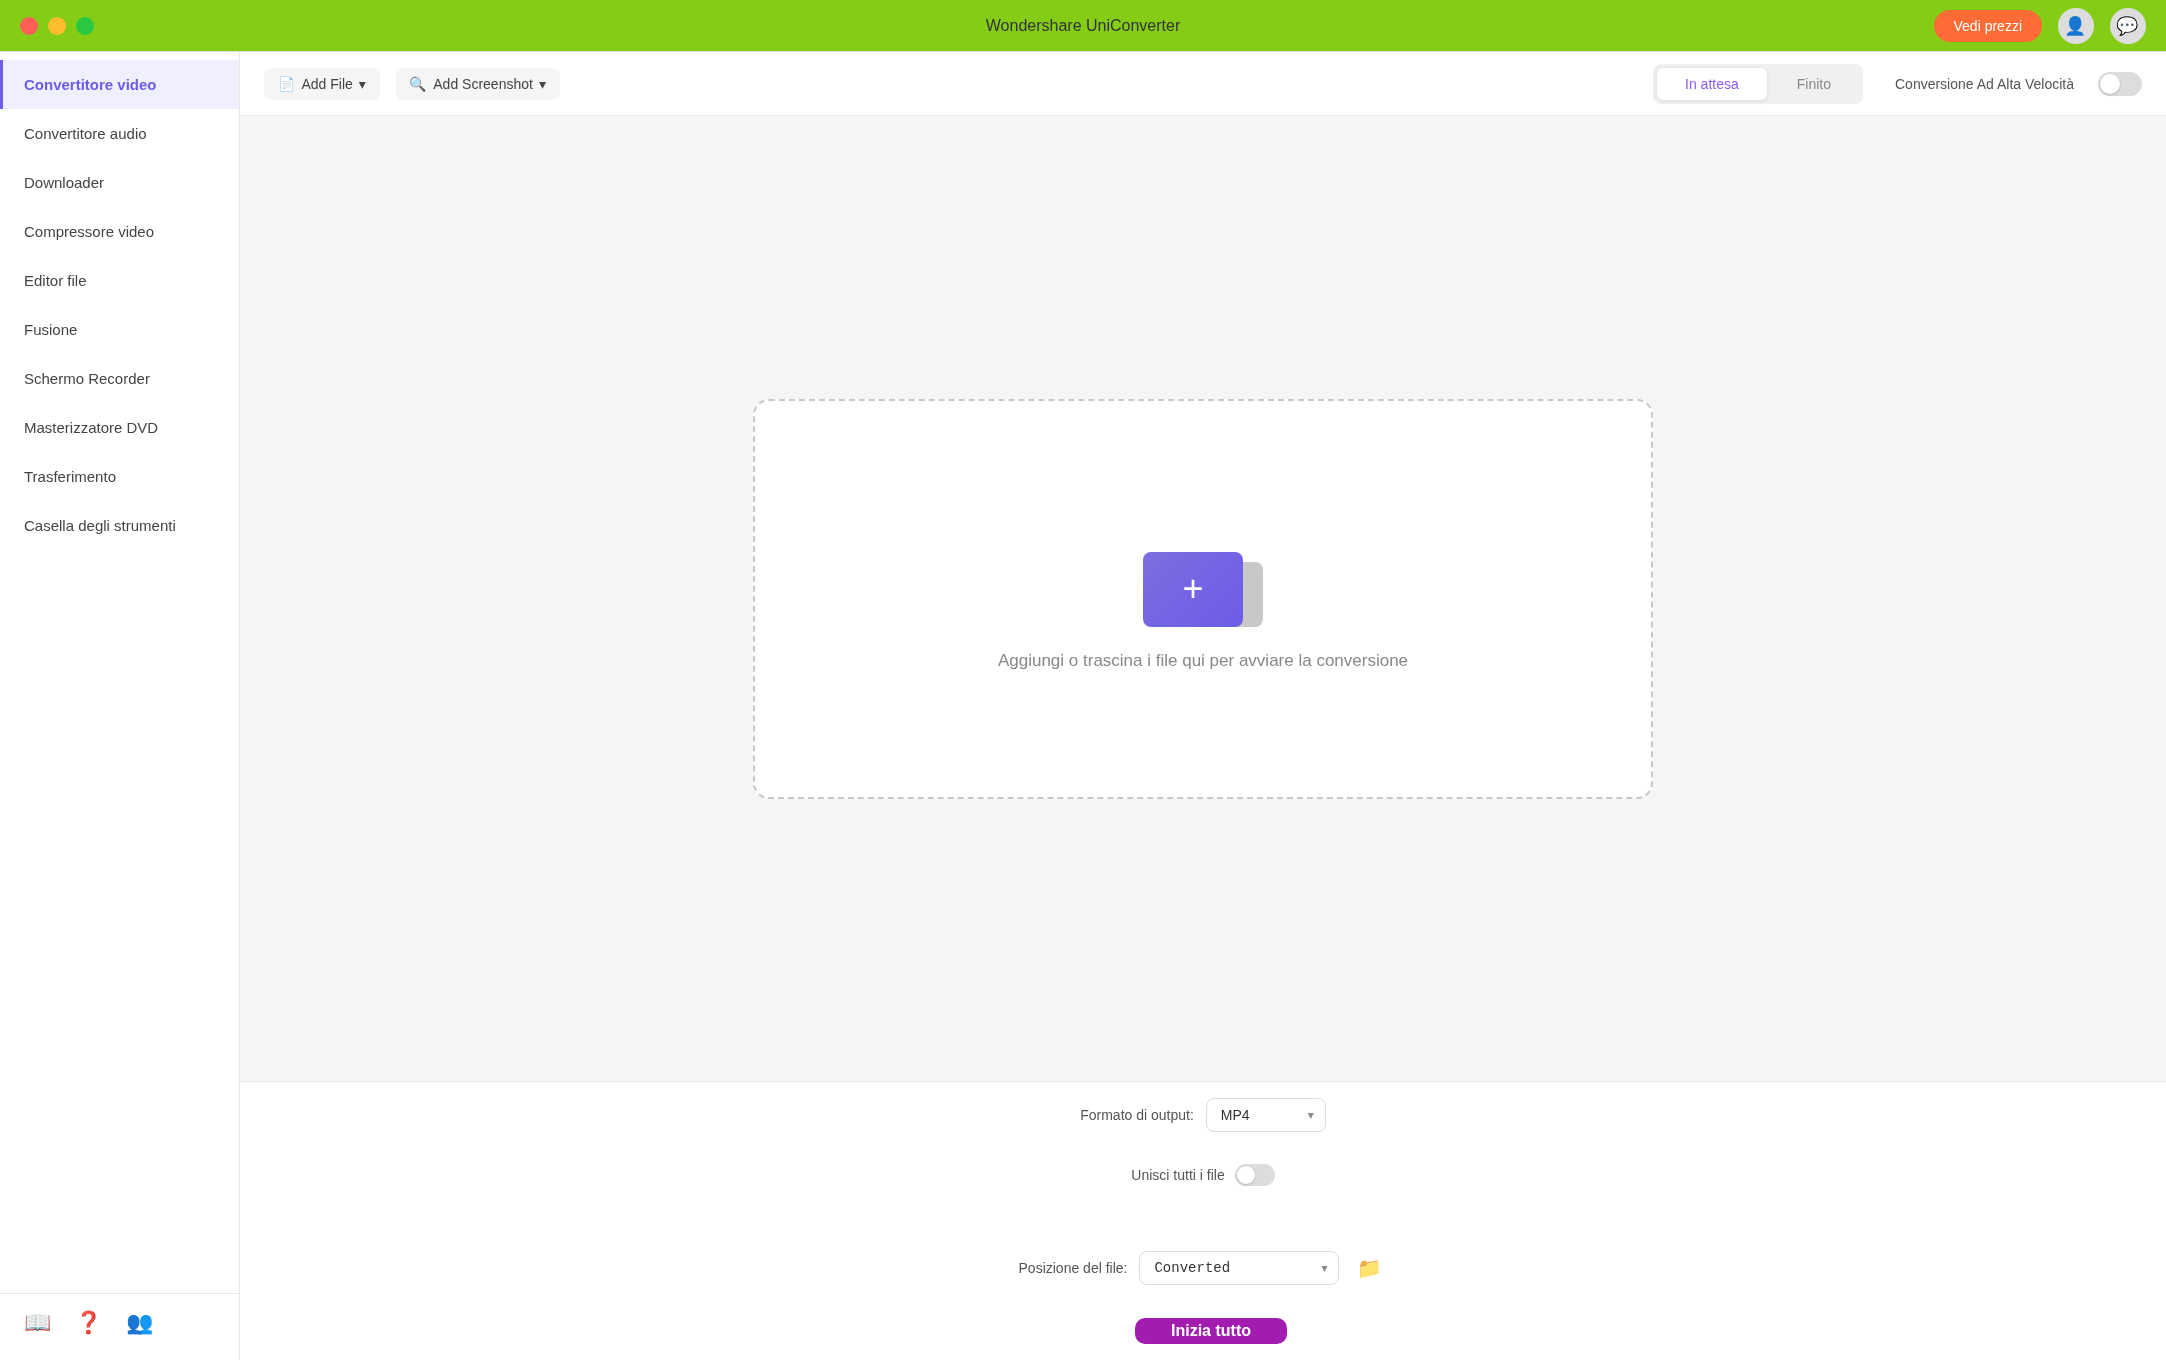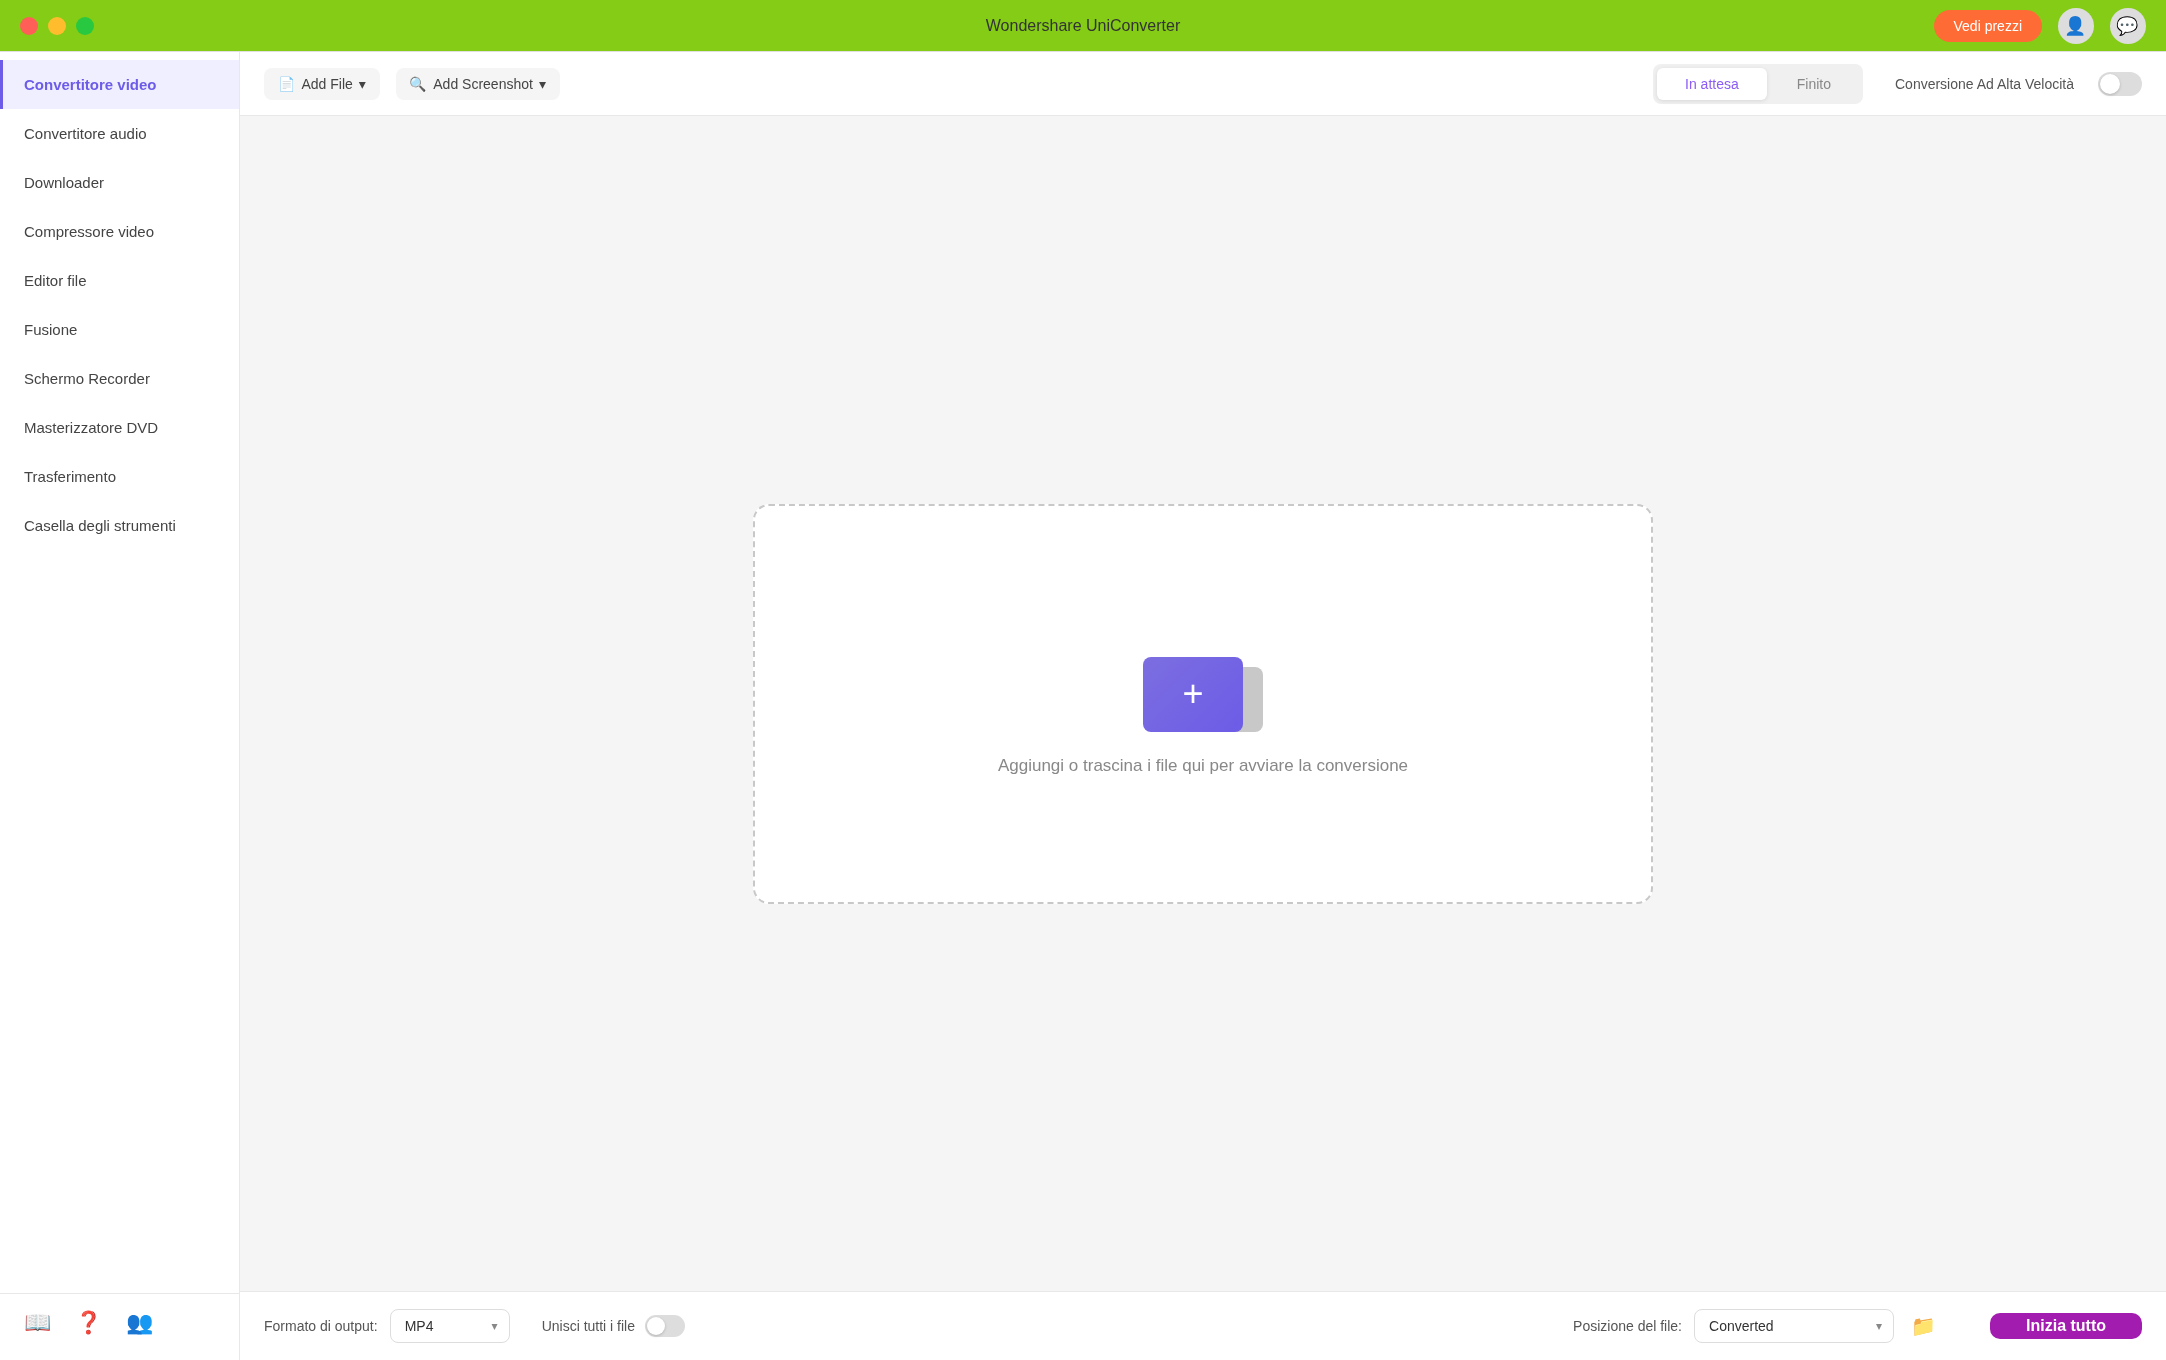--- a/index.html
+++ b/index.html
@@ -262,20 +262,21 @@
 
     
     .bottom-bar {
       background: white;
       padding: 16px 24px;
       border-top: 1px solid #e8e8e8;
       display: flex;
       align-items: center;
       gap: 32px;
       flex-shrink: 0;
+      flex-direction: column;
     }
     .format-group {
       display: flex;
       align-items: center;
       gap: 12px;
     }
     .format-label {
       font-size: 14px;
       color: #555;
     }
@@ -362,20 +363,21 @@
       appearance: none;
       -webkit-appearance: none;
       background: white;
       border: 1px solid #ddd;
       border-radius: 8px;
       padding: 8px 36px 8px 14px;
       font-size: 14px;
       color: #333;
       cursor: pointer;
       min-width: 200px;
+      font-family: Liberation Mono, monospace;
     }
     .folder-btn {
       width: 36px;
       height: 36px;
       background: none;
       border: none;
       cursor: pointer;
       display: flex;
       align-items: center;
       justify-content: center;

